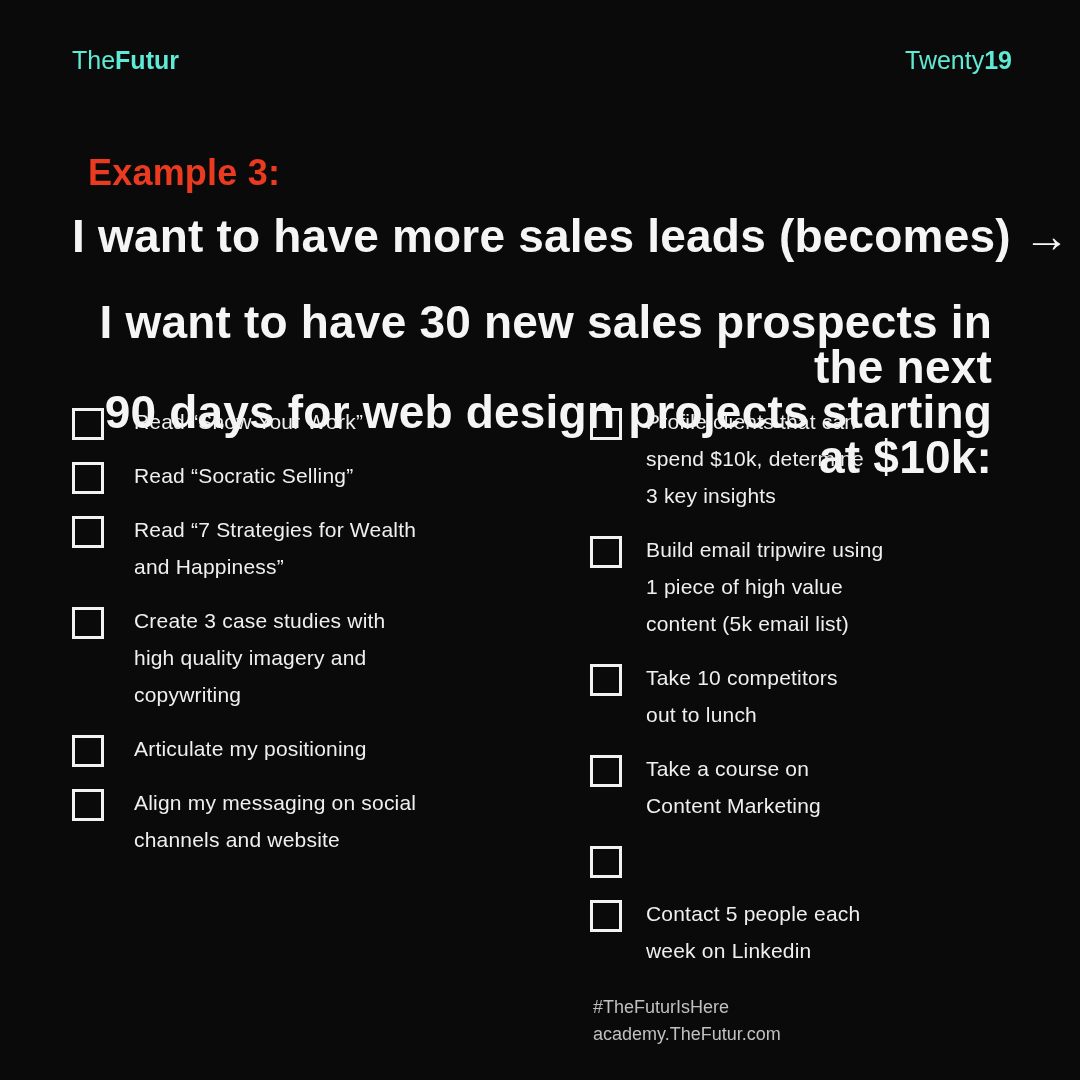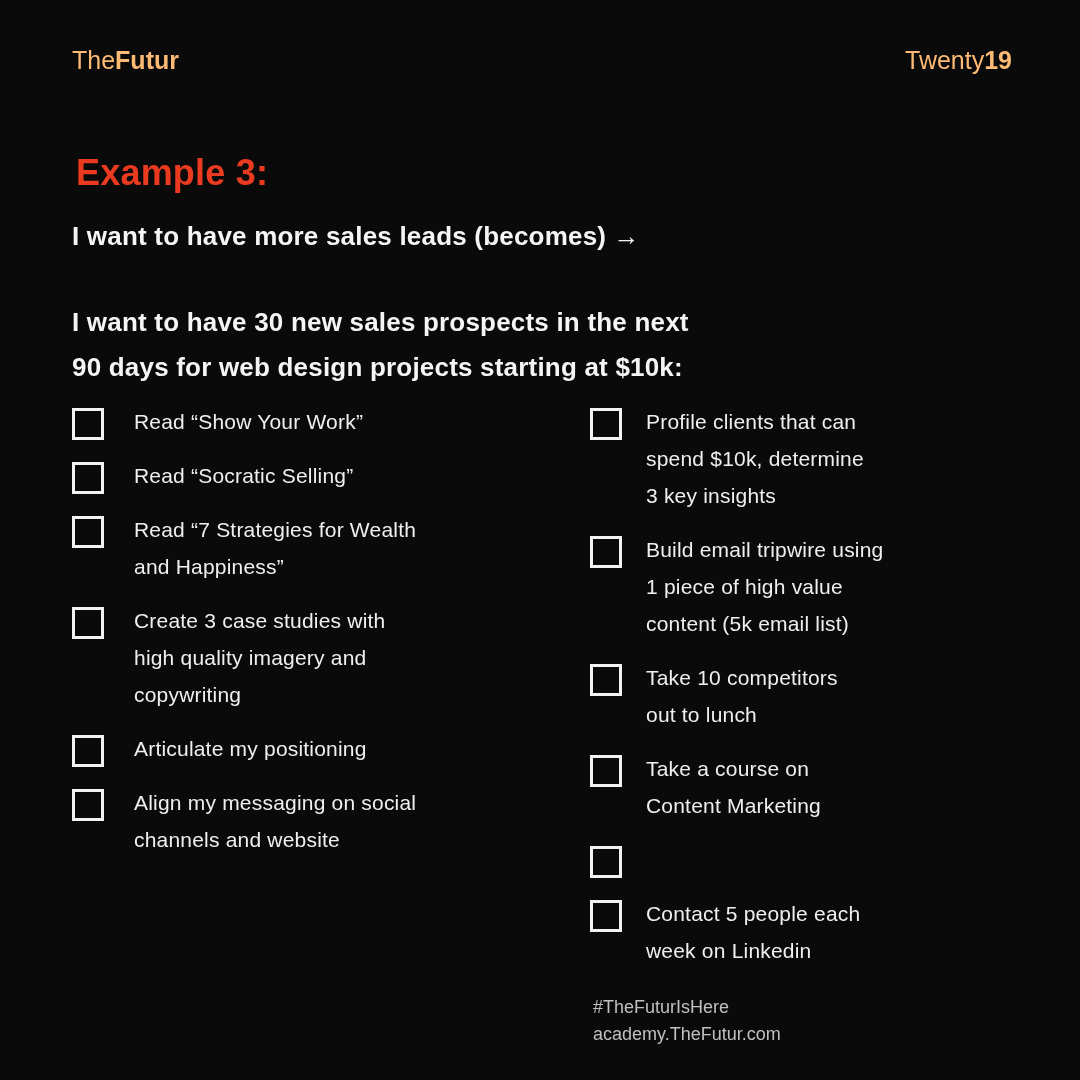--- a/index.html
+++ b/index.html
@@ -19,43 +19,44 @@
   
   .header {
     position: absolute;
     top: 46px;
     left: 72px;
     right: 68px;
     display: flex;
     justify-content: space-between;
     align-items: baseline;
     font-size: 25px;
-    color: #fdba74;
+    color: #5eead4;
   }
   .w-reg { font-weight: 400; }
   .w-bold { font-weight: 700; }
   
   .example-label {
     position: absolute;
     top: 152px;
-    left: 76px;
+    left: 88px;
     font-size: 36px;
     font-weight: 700;
     color: var(--accent, #ea3a1f);
     letter-spacing: 0.2px;
   }
   .headline {
     position: absolute;
     left: 72px;
-    font-size: 26px;
+    font-size: 46px;
     font-weight: 700;
     color: #f5f5f5;
     letter-spacing: 0.2px;
     line-height: 45px;
     white-space: pre-line;
+    text-align: right;
   }
   .headline-1 { top: 214px; }
   .headline-2 { top: 284px; width: 920px; margin-top: 16px; }
   
   .col {
     position: absolute;
     top: 403px;
   }
   .col-left  { left: 72px;  width: 510px; }
   .col-right { left: 590px; width: 450px; }

